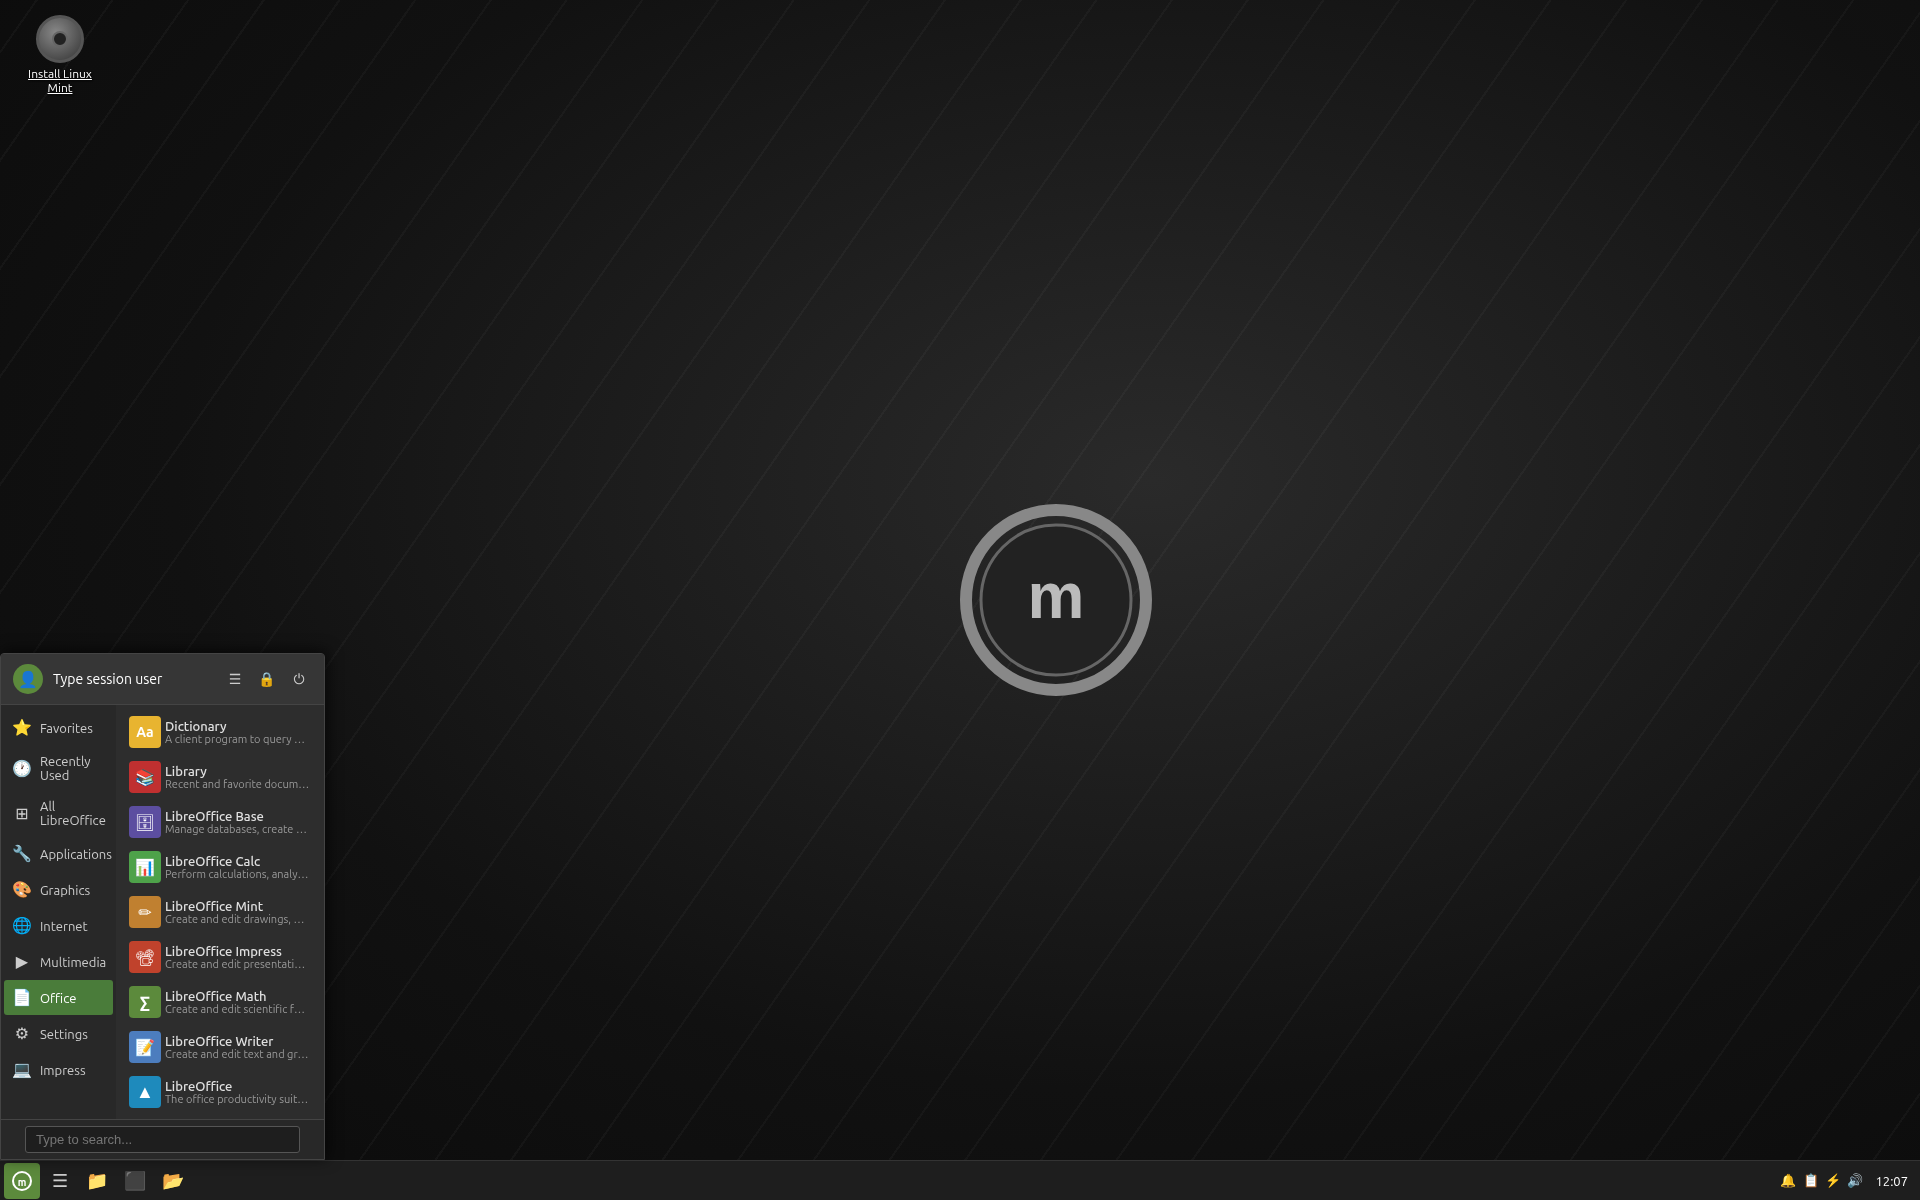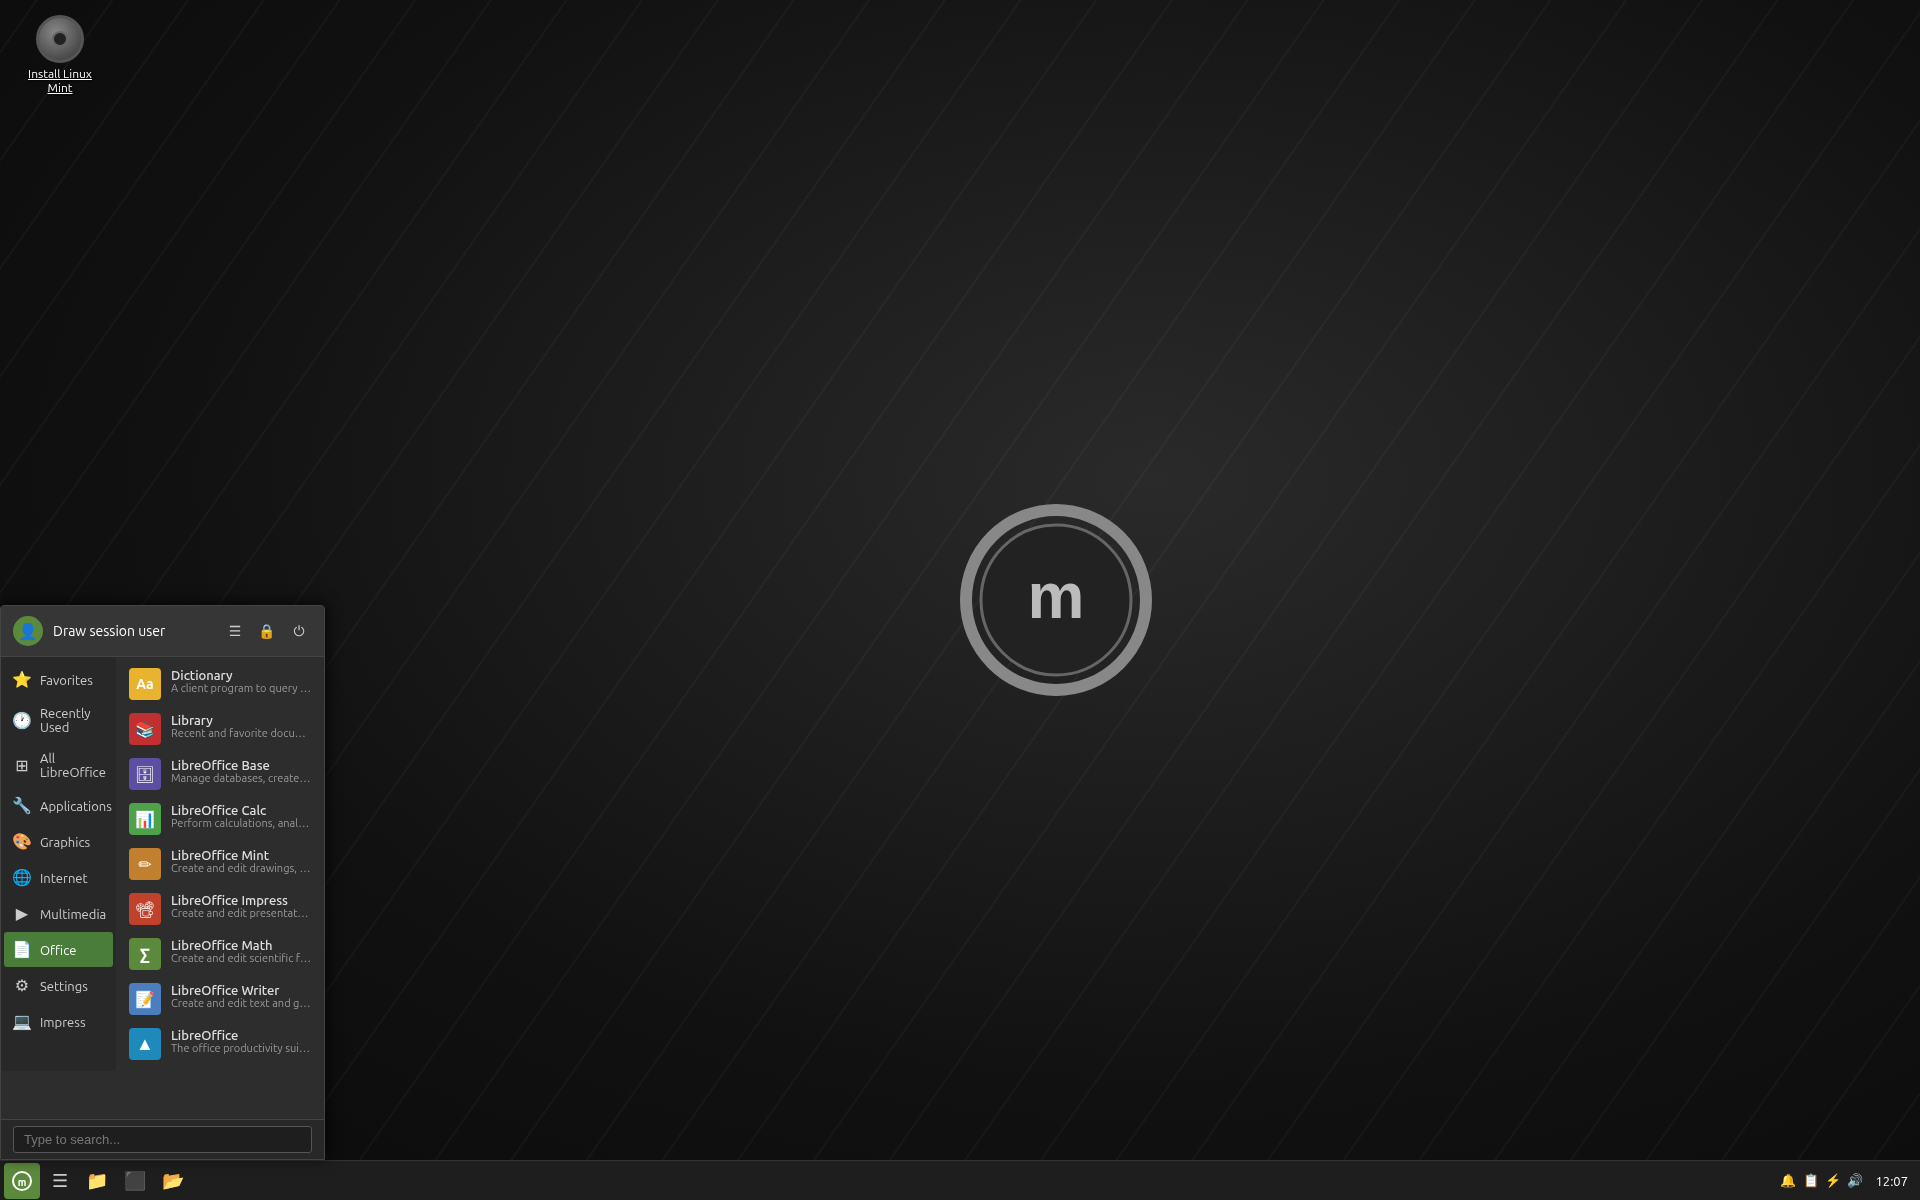--- a/index.html
+++ b/index.html
@@ -223,22 +223,22 @@
     
     .menu-apps {
       flex: 1;
       background: #2d2d2d;
       overflow-y: auto;
       padding: 4px 0;
     }
 
     .app-item {
       display: flex;
-      align-items: flex-start;
-      gap: 10px;
+      align-items: center;
+      gap: 4px;
       padding: 6px 10px;
       cursor: pointer;
       border-radius: 3px;
       margin: 1px 3px;
     }
 
     .app-icon {
       width: 32px;
       height: 32px;
       flex-shrink: 0;
@@ -263,24 +263,23 @@
     .app-desc {
       color: #999;
       font-size: 11px;
       white-space: nowrap;
       overflow: hidden;
       text-overflow: ellipsis;
     }
 
     
     .menu-search {
-      padding: 6px 12px;
+      padding: 6px 24px;
       border-top: 1px solid #444;
       background: #282828;
-      margin-top: 48px;
     }
 
     .search-input {
       width: 100%;
       padding: 5px 10px;
       background: #1e1e1e;
       border: 1px solid #555;
       border-radius: 3px;
       color: white;
       font-size: 13px;
@@ -338,21 +337,21 @@
     <span class="icon-label">
       <span>Install Linux</span><br>
       <span>Mint</span>
     </span>
   </div>
 
   <div class="start-menu">
 
     <div class="menu-header">
       <div class="user-avatar">👤</div>
-      <span class="user-name">Draw session user</span>
+      <span class="user-name">Type session user</span>
       <div class="header-icons">
         <div class="header-icon-btn" title="Files">☰</div>
         <div class="header-icon-btn" title="Lock">🔒</div>
         <div class="header-icon-btn" title="Power">⏻</div>
       </div>
     </div>
 
     <div class="menu-body">
 
       <div class="menu-sidebar">

